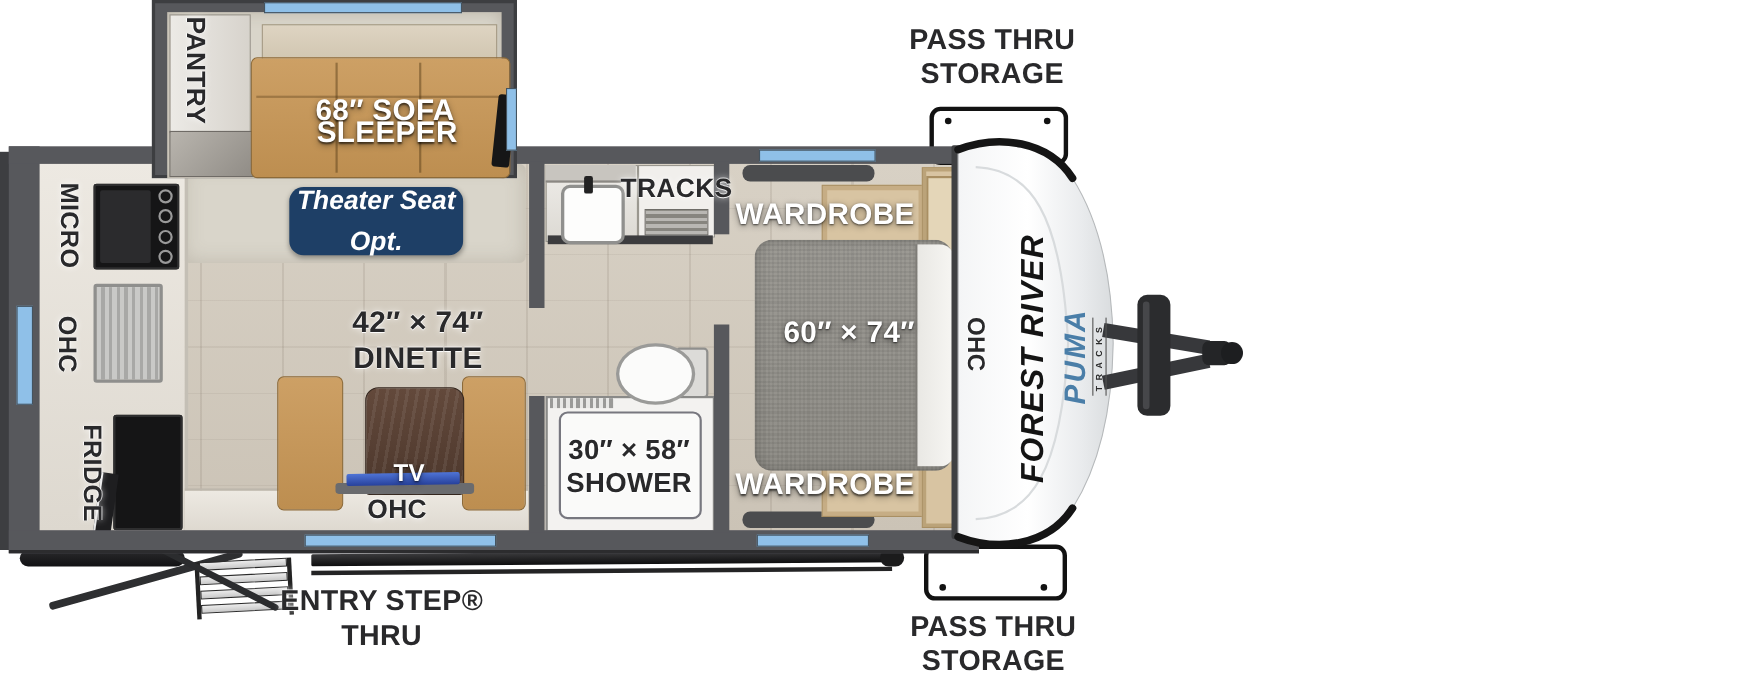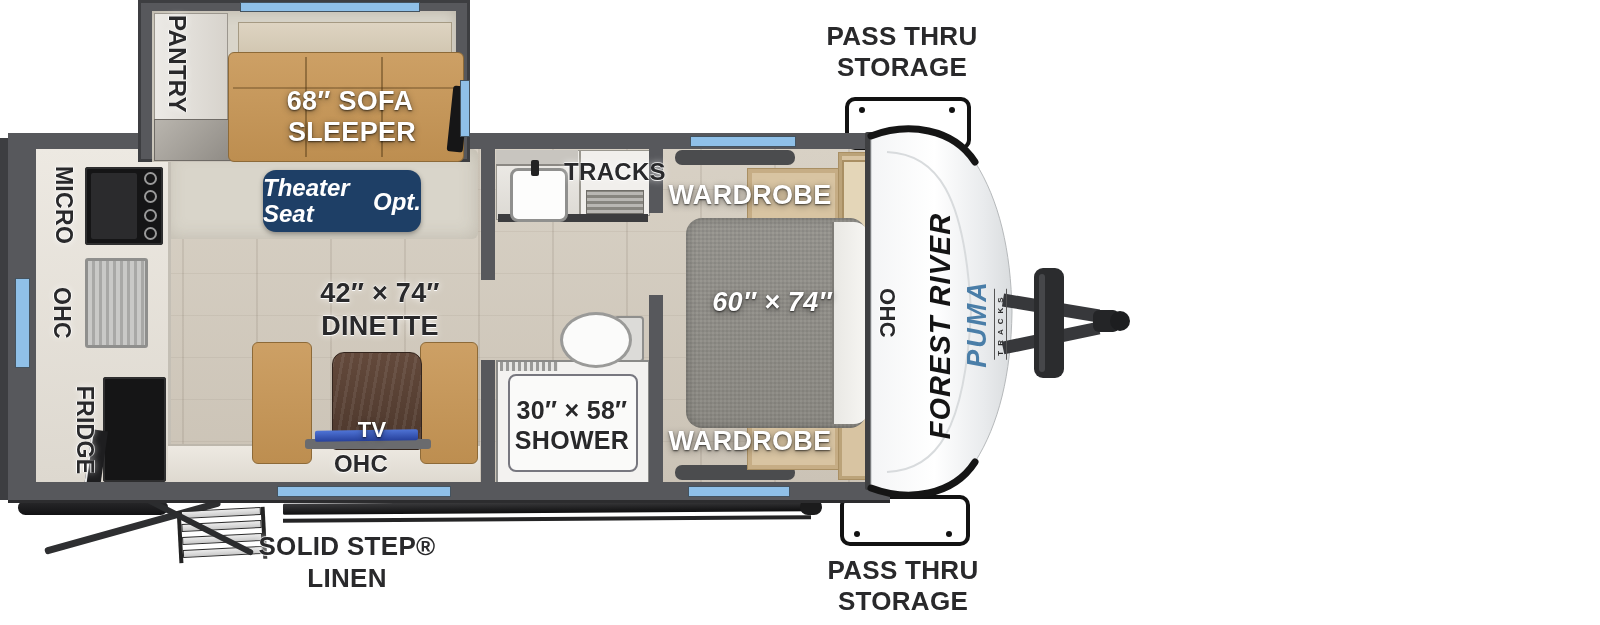--- a/index.html
+++ b/index.html
@@ -30,21 +30,21 @@
   .tan{background:linear-gradient(180deg,#cda065,#bd8e50);border:1px solid #8d6a38;border-radius:6px;}
   .cab{background:#d8c4a2;border:1px solid #a98f63;}
   .blackbox{background:#151516;border-radius:3px;box-shadow:inset 0 0 0 2px #2e2e2f;}
   .counter{background:linear-gradient(180deg,#ede9e2,#ddd8cf);}
   
   .ptrect{position:absolute;border:4px solid #121212;border-radius:10px;background:#fff;z-index:2;}
   .dot{position:absolute;width:6px;height:6px;border-radius:50%;background:#121212;}
   .steps{position:absolute;z-index:3;border-left:4px solid #232323;border-right:4px solid #232323;}
   .steps .rung{height:6px;background:linear-gradient(180deg,#ececec,#c9c9c9);border:1px solid #2b2b2b;margin:0 0 5px 0;}
   .badge{position:absolute;background:#1e3f66;border-radius:13px;z-index:25;
-    display:flex;flex-direction:row;align-items:center;justify-content:center;
+    display:flex;flex-direction:column;align-items:center;justify-content:space-between;
     box-shadow:0 2px 5px rgba(0,0,0,.35);}
   .badge .l1{color:#fff;font-weight:700;font-style:italic;font-size:24px;line-height:26px;}
   .badge .l2{color:#fff;font-weight:700;font-style:italic;font-size:24px;line-height:25px;}
 </style>
 </head>
 <body>
 
 <div class="stage">
 
   <div class="ptrect" style="left:845px;top:97px;width:118px;height:45px;">
@@ -67,22 +67,22 @@
   <div class="abs" style="left:283px;top:517px;width:528px;height:4px;background:#242425;transform:rotate(-0.4deg);z-index:3;"></div>
   <div class="abs" style="left:800px;top:499px;width:22px;height:16px;background:#1b1b1c;border-radius:8px;z-index:3;"></div>
   <div class="steps" style="left:178px;top:509px;width:80px;height:52px;transform:rotate(-3deg);">
     <div class="rung"></div>
     <div class="rung"></div>
     <div class="rung"></div>
     <div class="rung"></div>
   </div>
   <div class="abs" style="left:146px;top:496px;width:120px;height:6px;background:#2b2c2e;border-radius:3px;transform-origin:left center;transform:rotate(27deg);z-index:3;"></div>
 
-  <div class="lb" style="left:347px;top:546px;font-size:26px;">SOLID STEP®</div>
-  <div class="lb" style="left:347px;top:578px;font-size:26px;">LINEN</div>
+  <div class="lb" style="left:347px;top:546px;font-size:26px;">ENTRY STEP®</div>
+  <div class="lb" style="left:347px;top:578px;font-size:26px;">THRU</div>
 
   <div class="wall-dark" style="left:0px;top:138px;width:10px;height:362px;"></div>
   <div class="wall" style="left:8px;top:133px;width:28px;height:367px;"></div>
   <div class="wall" style="left:8px;top:133px;width:136px;height:16px;"></div>
   <div class="wall" style="left:464px;top:133px;width:426px;height:16px;"></div>
   <div class="wall" style="left:8px;top:482px;width:882px;height:18px;border-bottom:3px solid #2c2c2e;"></div>
   <div class="floor" style="left:34px;top:147px;width:856px;height:337px;"></div>
   <div class="rug" style="left:166px;top:149px;width:312px;height:90px;"></div>
 
   <div class="window" style="left:15px;top:278px;width:13px;height:88px;"></div>
@@ -119,21 +119,21 @@
     <div class="abs" style="left:100px;top:22px;width:212px;height:36px;background:linear-gradient(180deg,#ded4c2,#cfc4ae);border:1px solid #a59a83;"></div>
     <div class="tan abs" style="left:90px;top:52px;width:234px;height:108px;">
       <div class="abs" style="left:76px;top:4px;width:2px;height:100px;background:rgba(80,55,20,.45);"></div>
       <div class="abs" style="left:152px;top:4px;width:2px;height:100px;background:rgba(80,55,20,.45);"></div>
       <div class="abs" style="left:4px;top:34px;width:226px;height:2px;background:rgba(80,55,20,.35);"></div>
     </div>
     <div class="abs" style="left:312px;top:86px;width:16px;height:66px;background:#161617;border-radius:3px;transform:rotate(6deg);"></div>
   </div>
   <div class="lb rot90" style="left:177px;top:64px;font-size:24px;z-index:30;">PANTRY</div>
   <div class="lw" style="left:350px;top:101px;font-size:27px;z-index:30;">68″ SOFA</div>
-  <div class="lw" style="left:352px;top:132px;font-size:27px;z-index:30;">SLEEPER</div>
+  <div class="lw" style="left:352px;top:121px;font-size:27px;z-index:30;">SLEEPER</div>
 
   <div class="badge" style="left:263px;top:170px;width:158px;height:62px;">
     <div class="l1">Theater Seat</div>
     <div class="l2">Opt.</div>
   </div>
 
   <div class="abs counter" style="left:168px;top:444px;width:312px;height:38px;z-index:4;border-top:2px solid #bdb7ac;"></div>
   <div class="tan abs" style="left:252px;top:342px;width:58px;height:120px;z-index:5;"></div>
   <div class="tan abs" style="left:420px;top:342px;width:56px;height:120px;z-index:5;"></div>
   <div class="abs" style="left:332px;top:352px;width:88px;height:96px;z-index:6;border-radius:12px 12px 4px 4px;background:repeating-linear-gradient(100deg,rgba(255,255,255,.07) 0 3px,rgba(0,0,0,0) 3px 9px),linear-gradient(180deg,#63493b,#4c372c);border:1px solid #33251d;"></div>
@@ -178,21 +178,21 @@
   <div class="abs" style="left:842px;top:246px;width:38px;height:80px;border:2px solid #a98f63;background:#e4d6b8;z-index:6;"></div>
   <div class="abs" style="left:842px;top:332px;width:38px;height:80px;border:2px solid #a98f63;background:#e4d6b8;z-index:6;"></div>
 
   <div class="abs" style="left:686px;top:218px;width:180px;height:210px;border-radius:16px;z-index:7;
        background:repeating-linear-gradient(0deg,rgba(0,0,0,.06) 0 2px,rgba(0,0,0,0) 2px 4px),repeating-linear-gradient(90deg,rgba(0,0,0,.05) 0 2px,rgba(0,0,0,0) 2px 4px),linear-gradient(180deg,#9c9a94,#908e88);
        box-shadow:inset 0 0 10px rgba(0,0,0,.25);"></div>
   <div class="abs" style="left:832px;top:222px;width:34px;height:202px;background:linear-gradient(90deg,#e9e8e4,#f7f6f3);border-radius:0 14px 14px 0;border-left:2px solid #7e7c77;z-index:8;"></div>
 
   <div class="lw" style="left:750px;top:195px;font-size:27px;z-index:30;">WARDROBE</div>
   <div class="lw" style="left:750px;top:441px;font-size:27px;z-index:30;">WARDROBE</div>
-  <div class="lw" style="left:772px;top:302px;font-size:27px;z-index:30;font-style:italic;">60″ × 74″</div>
+  <div class="lw" style="left:772px;top:302px;font-size:27px;z-index:30;">60″ × 74″</div>
 
   <svg class="abs" style="left:853px;top:110px;z-index:40;" width="280" height="405" viewBox="0 0 280 405">
     <defs>
       <linearGradient id="capGrad" x1="0" y1="0" x2="1" y2="0">
         <stop offset="0" stop-color="#f4f5f6"></stop>
         <stop offset="0.45" stop-color="#ffffff"></stop>
         <stop offset="0.8" stop-color="#e9ebed"></stop>
         <stop offset="1" stop-color="#d9dcde"></stop>
       </linearGradient>
     </defs>

